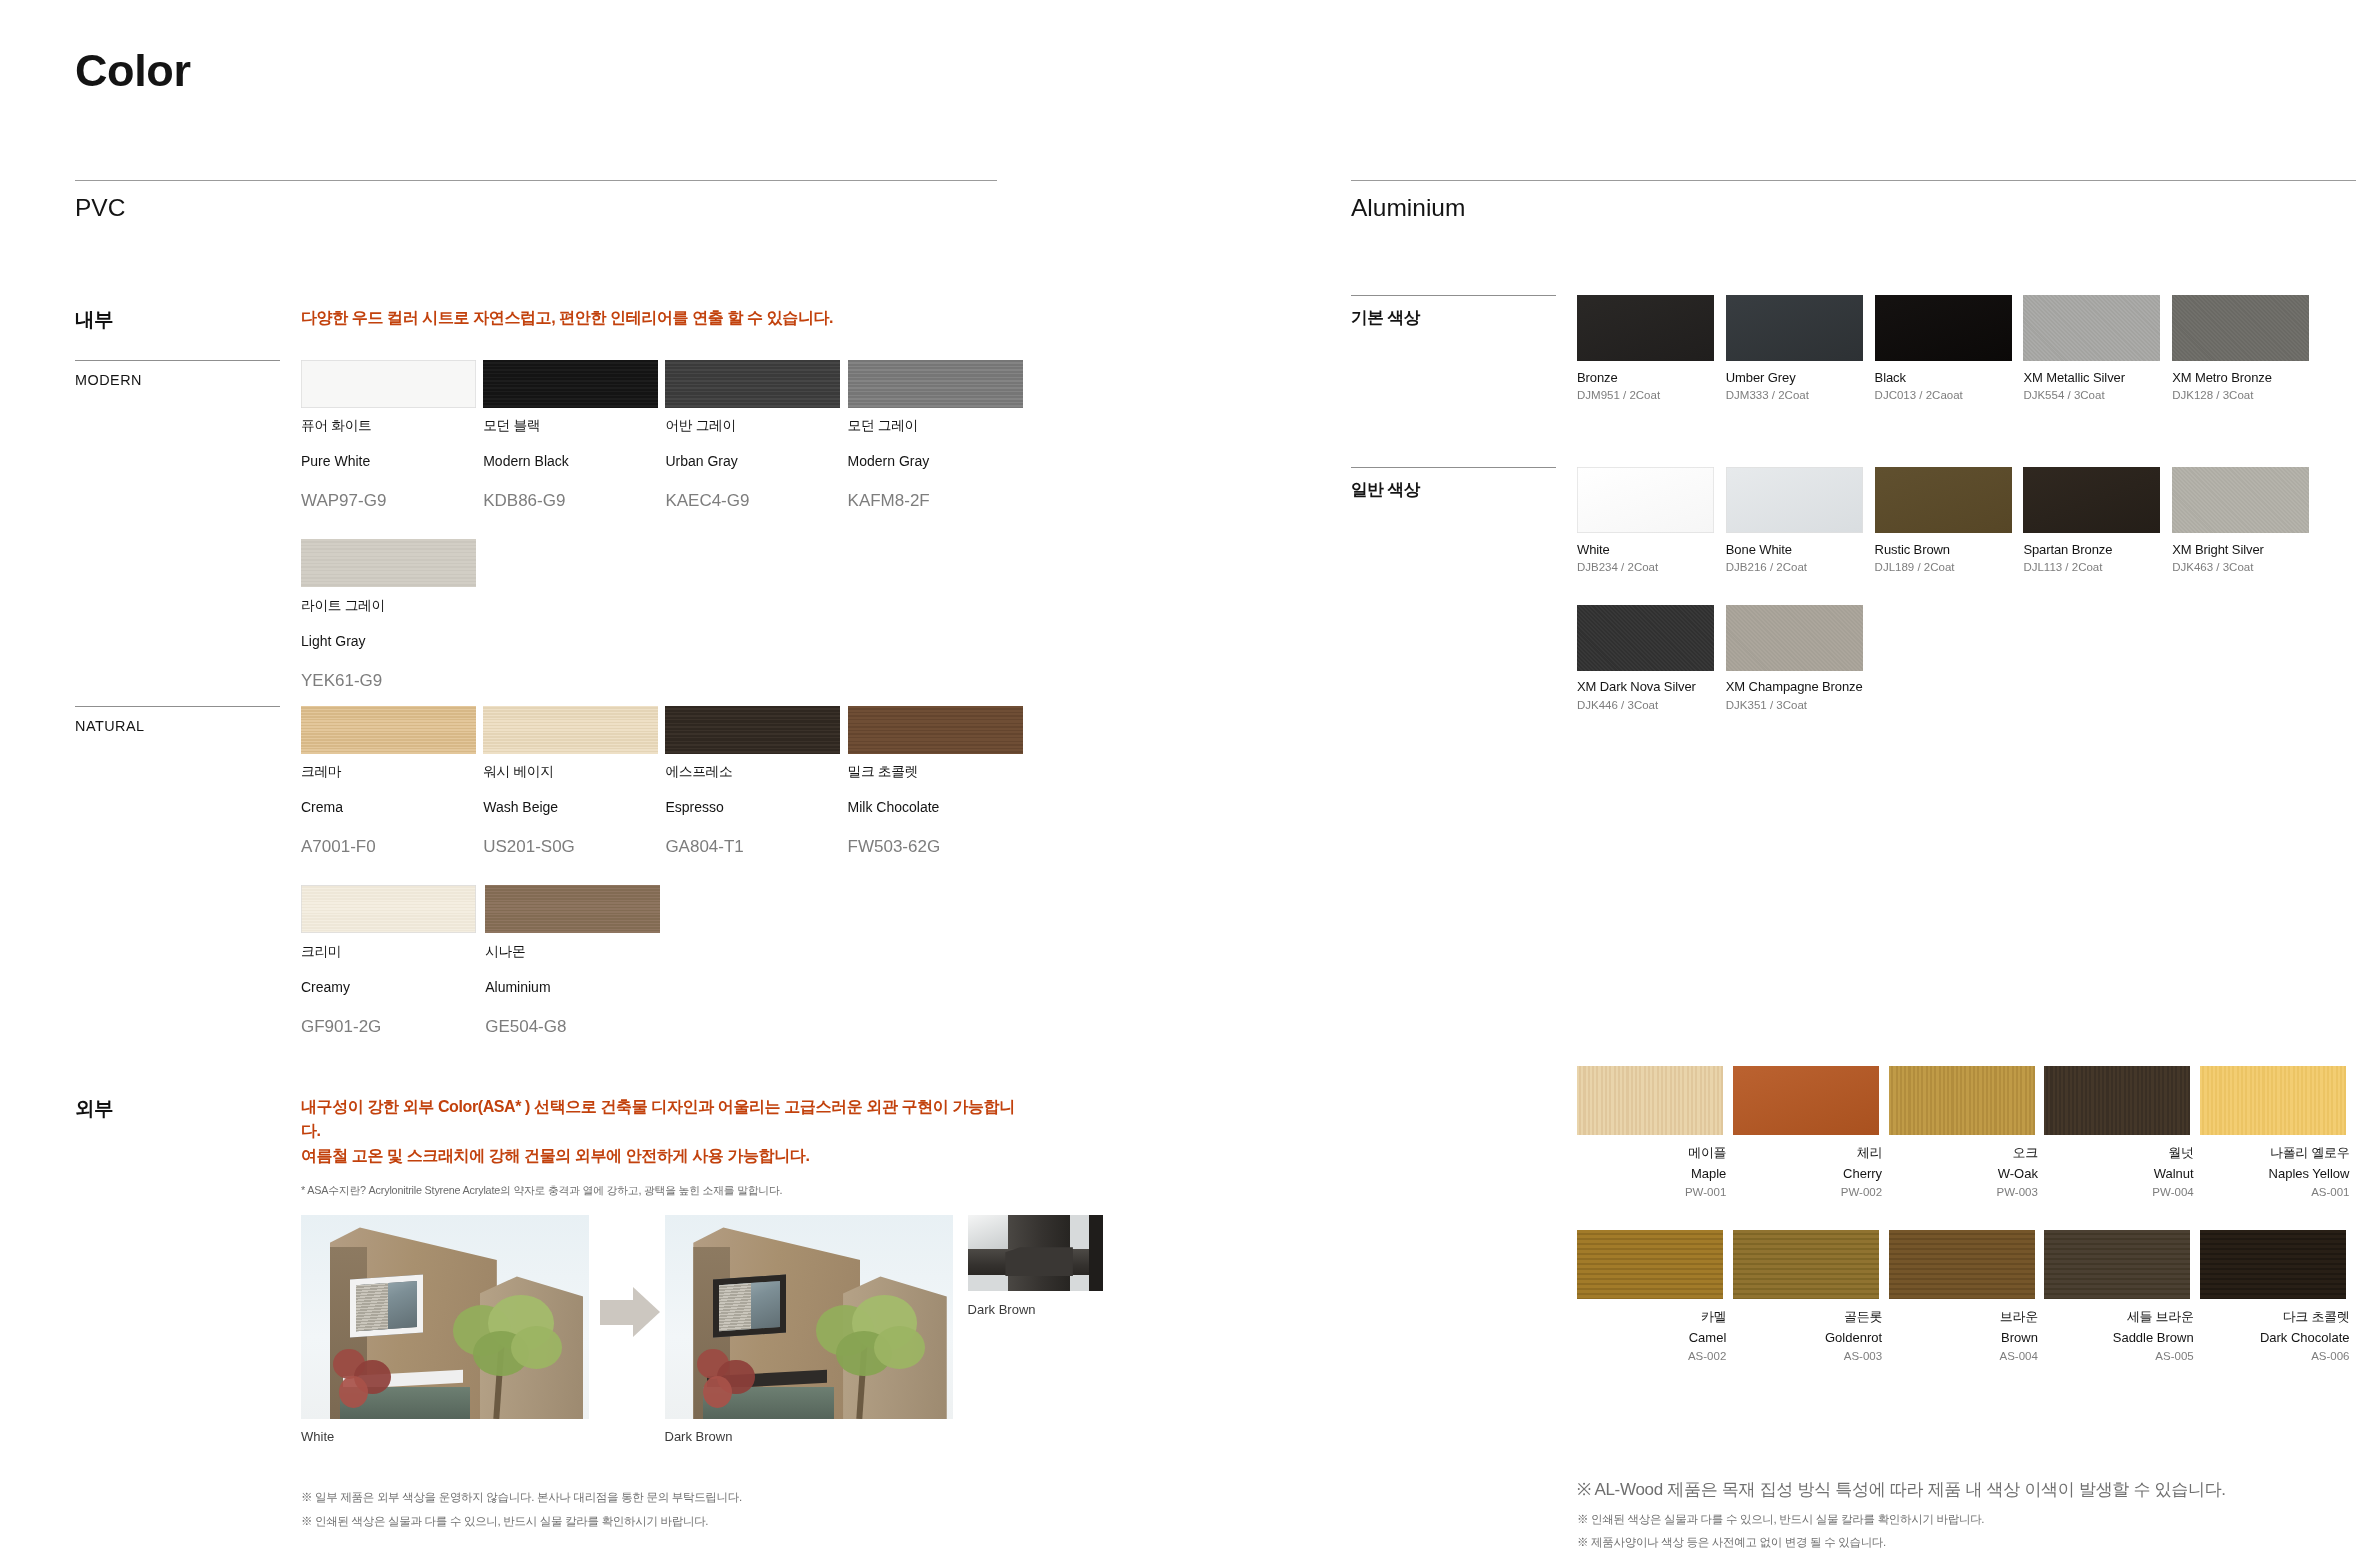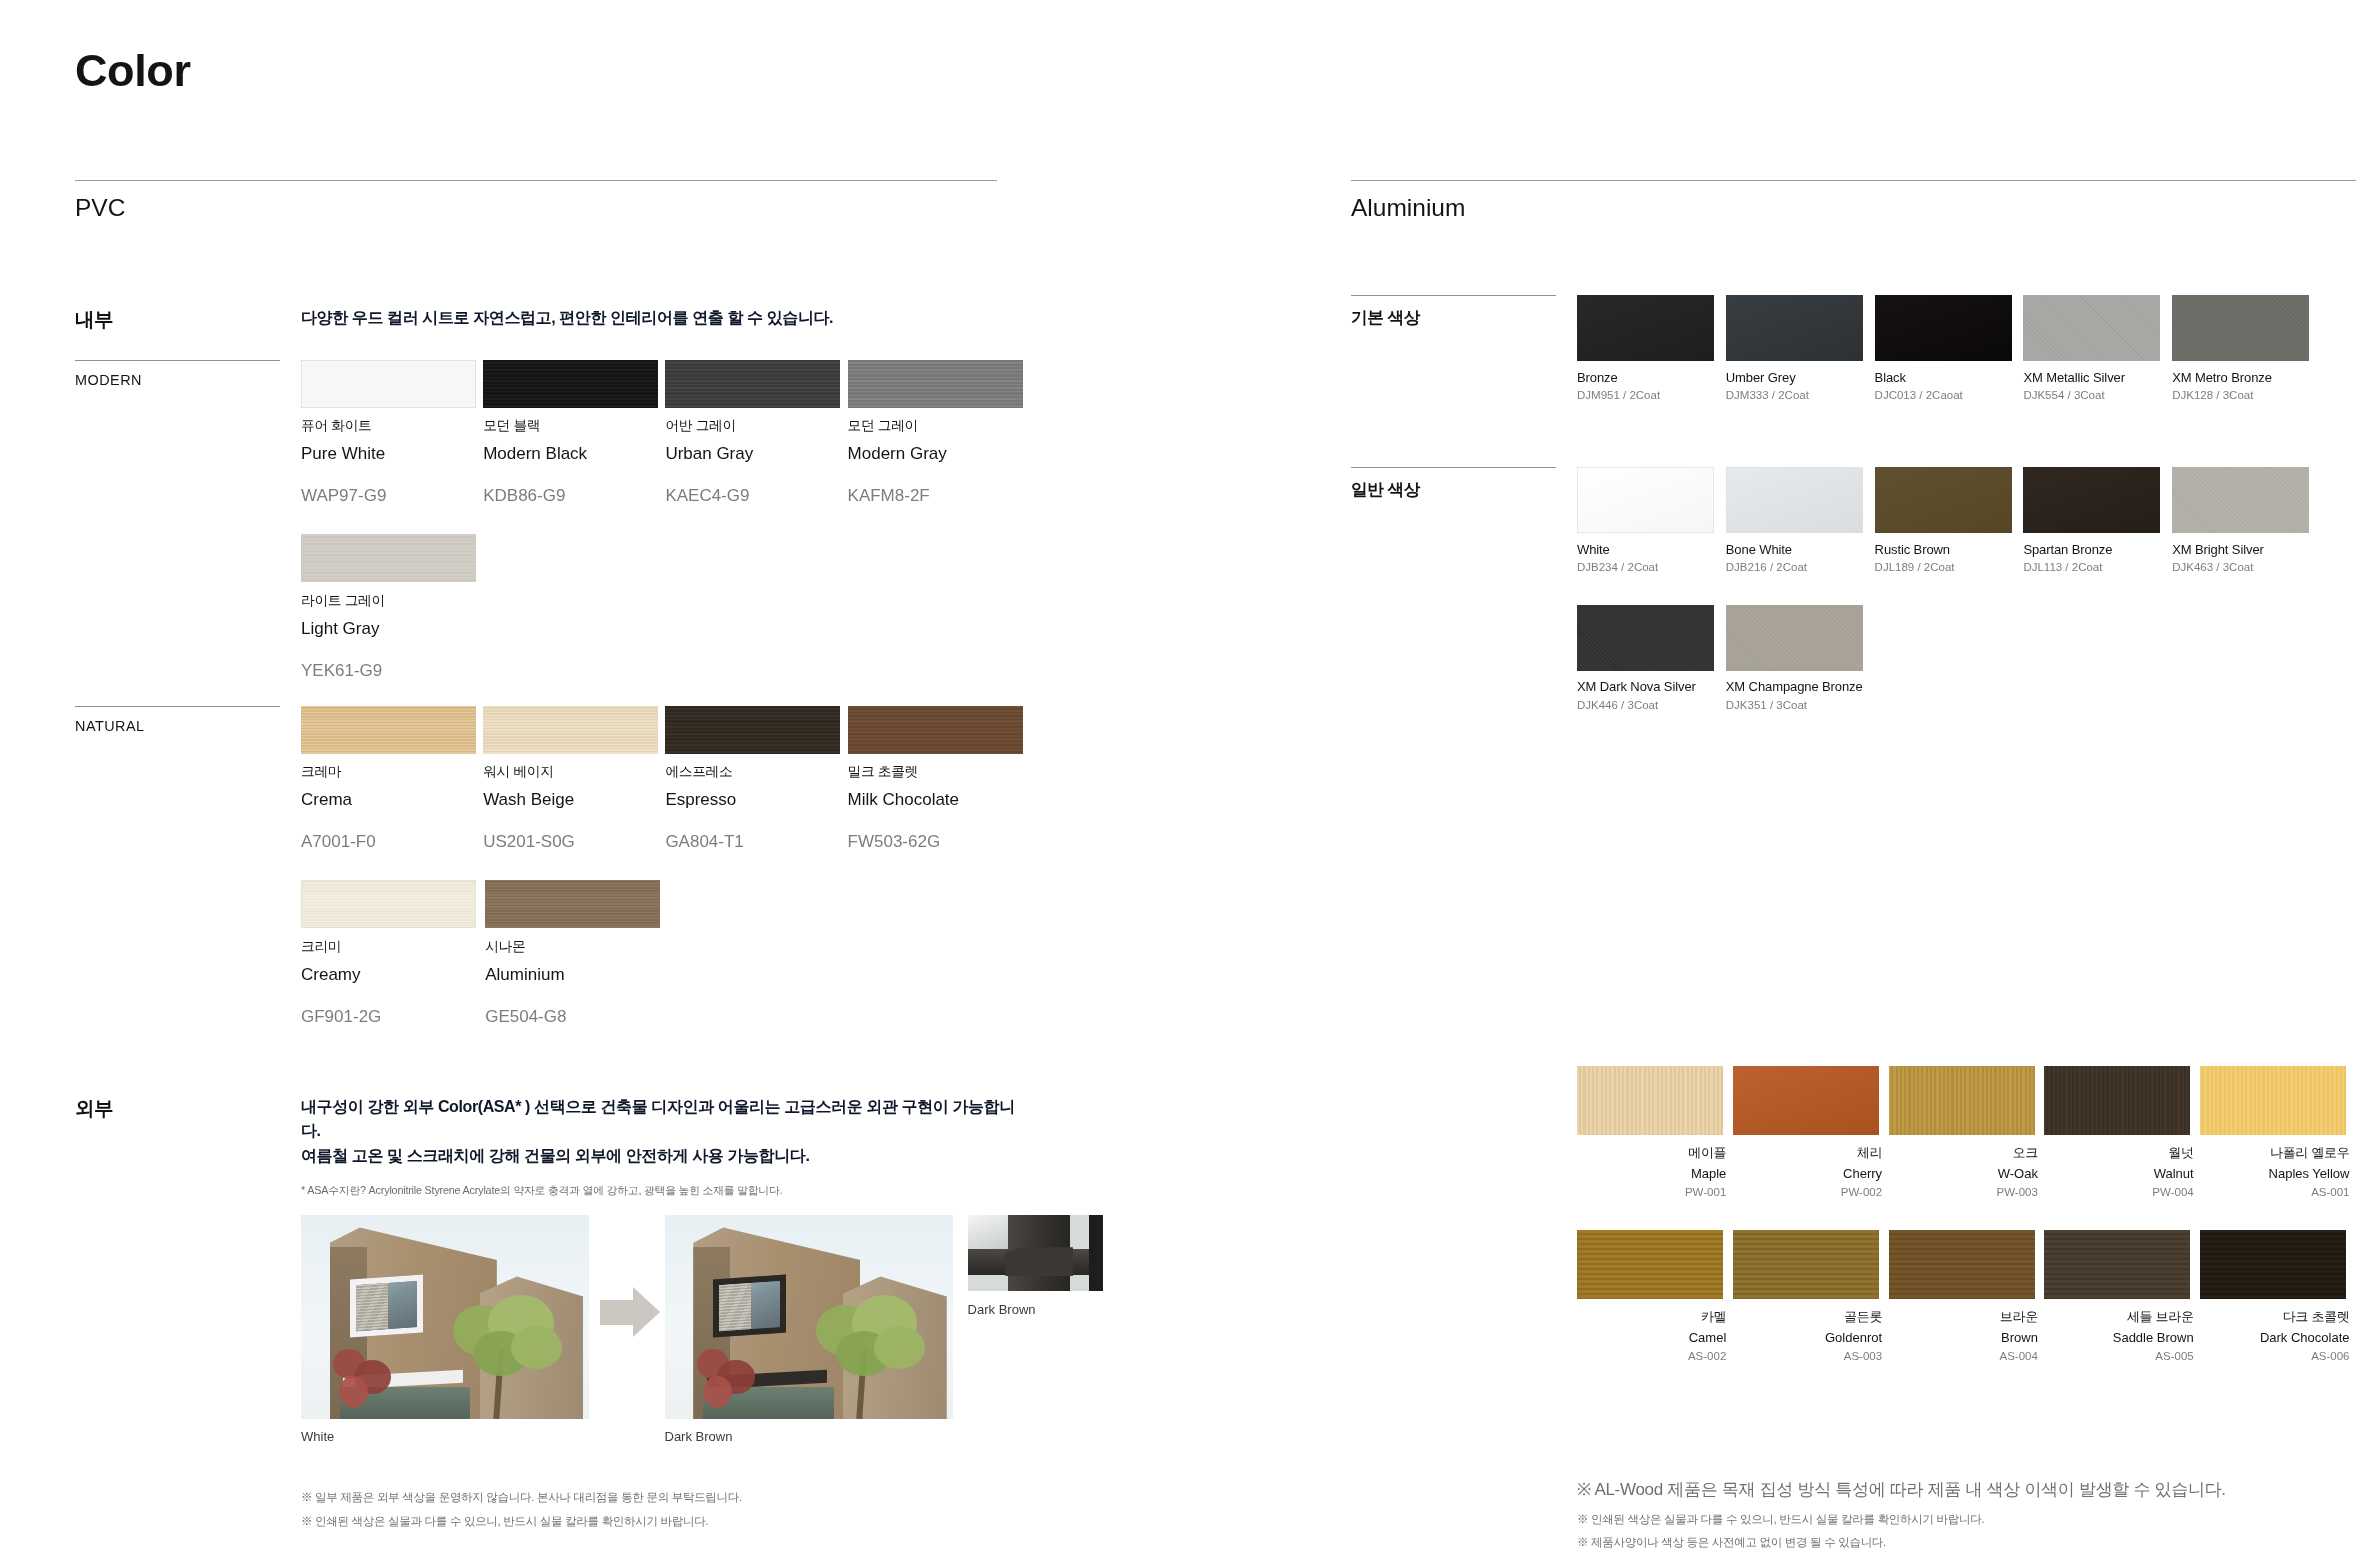--- a/index.html
+++ b/index.html
@@ -33,21 +33,21 @@
 
   
   .sec { position: relative; }
   .sec-label-ko {
     position: absolute; left: 0; top: 0;
     font-size: 19.5px; font-weight: 700; color: #111;
     letter-spacing: -0.4px;
   }
   .sec-body { margin-left: 226px; }
   .sec-lead {
-    font-size: 16px; font-weight: 700; color: #0f172a;
+    font-size: 16px; font-weight: 700; color: #c2410c;
     line-height: 1.52; letter-spacing: -0.4px;
   }
   .sec-foot {
     font-size: 10.8px; color: #6b6b6b; font-weight: 400;
     letter-spacing: -0.2px; margin-top: 16px;
   }
 
   
   .grp { position: relative; }
   .grp-head {
@@ -67,21 +67,21 @@
   .sw-row { display: flex; }
   .sw {
     width: 177px; margin-right: 7.2px;
   }
   .sw .chip {
     width: 175px; height: 48px;
     background-size: cover; background-position: center;
   }
   .sw .chip.bordered { box-shadow: inset 0 0 0 0.7px #dcdcdc; }
   .sw .ko   { font-size: 13.7px; color: #141414; margin-top: 9.4px; letter-spacing: -0.3px; }
-  .sw .en   { font-size: 17px; color: #141414; margin-top: 9px; }
+  .sw .en   { font-size: 14px; color: #141414; margin-top: 18px; }
   .sw .code { font-size: 17px; color: #7d7d7d; margin-top: 22px; }
 
   
   .alu-row { display: flex; }
   .alu {
     width: 143px; margin-right: 5.8px;
   }
   .alu .chip { width: 137px; height: 66px; }
   .alu .chip.bordered { box-shadow: inset 0 0 0 0.7px #e0e0e0; }
   .alu .en   { font-size: 13px; color: #141414; margin-top: 8.6px; letter-spacing: -0.1px; white-space: nowrap; }

